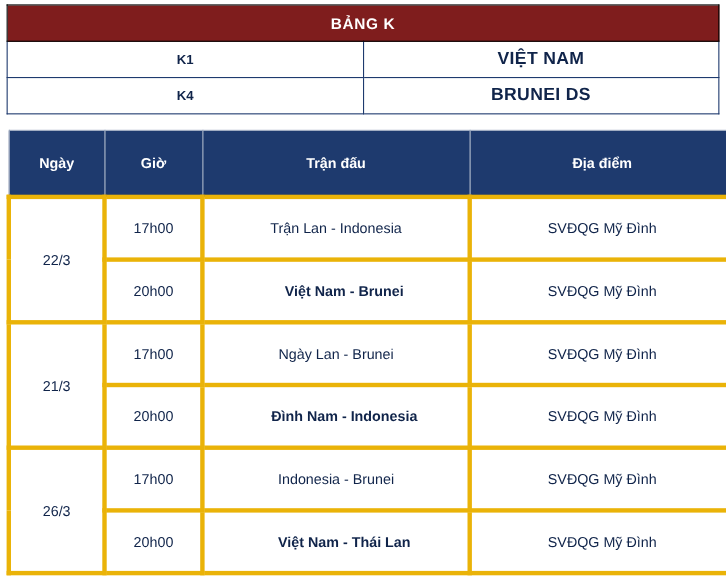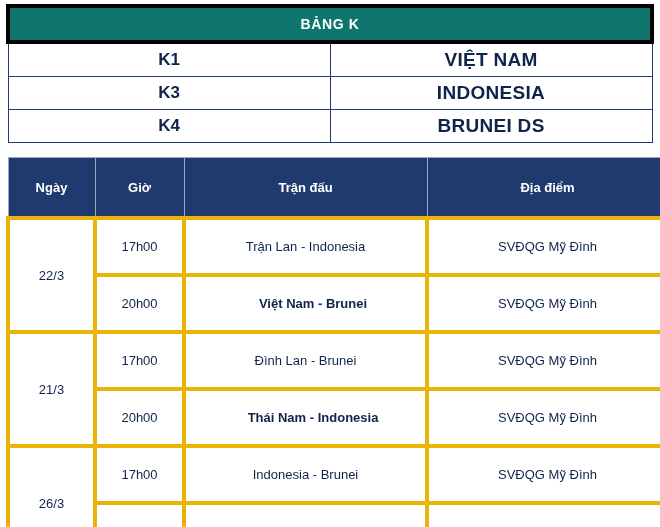--- a/index.html
+++ b/index.html
@@ -22,45 +22,45 @@
   }
 
   
   .group-table {
     width: 648px;
     margin: 4px 6px 0 6px;
     border-collapse: collapse;
     table-layout: fixed;
   }
   .group-table th.group-title {
-    background: #0f766e;
+    background: #7f1d1d;
     color: #ffffff;
     font-size: 14px;
     font-weight: bold;
     letter-spacing: 0.6px;
     text-align: center;
     height: 30px;
-    border: 4px solid #000000;
+    border: 1px solid #000000;
   }
   .group-table td {
     border: 1px solid #1e3a6e;
     height: 30px;
     font-size: 13px;
     text-align: center;
     vertical-align: middle;
     color: #10244a;
   }
   .group-table td.code {
     width: 56px;
     font-weight: bold;
-    font-size: 17px;
+    font-size: 12px;
   }
   .group-table td.team {
     font-weight: bold;
-    font-size: 19px;
+    font-size: 16px;
     letter-spacing: 0.3px;
   }
 
   
   .schedule-wrap {
     margin-top: 14px;
   }
   .schedule-table {
     width: 648px;
     margin: 0 6px;
@@ -112,24 +112,20 @@
       <tr>
         <th class="group-title" colspan="2">BẢNG K</th>
       </tr>
     </thead>
     <tbody>
       <tr>
         <td class="code">K1</td>
         <td class="team">VIỆT NAM</td>
       </tr>
       <tr>
-        <td class="code">K3</td>
-        <td class="team">INDONESIA</td>
-      </tr>
-      <tr>
         <td class="code">K4</td>
         <td class="team">BRUNEI DS</td>
       </tr>
     </tbody>
   </table>
 
   <div class="schedule-wrap">
     <table class="schedule-table">
       <thead>
         <tr>
@@ -147,26 +143,26 @@
           <td class="venue-cell">SVĐQG Mỹ Đình</td>
         </tr>
         <tr>
           <td>20h00</td>
           <td class="match-cell bold">Việt Nam - Brunei</td>
           <td class="venue-cell">SVĐQG Mỹ Đình</td>
         </tr>
         <tr>
           <td class="date-cell" rowspan="2">21/3</td>
           <td>17h00</td>
-          <td class="match-cell">Đình Lan - Brunei</td>
+          <td class="match-cell">Ngày Lan - Brunei</td>
           <td class="venue-cell">SVĐQG Mỹ Đình</td>
         </tr>
         <tr>
           <td>20h00</td>
-          <td class="match-cell bold">Thái Nam - Indonesia</td>
+          <td class="match-cell bold">Đình Nam - Indonesia</td>
           <td class="venue-cell">SVĐQG Mỹ Đình</td>
         </tr>
         <tr>
           <td class="date-cell" rowspan="2">26/3</td>
           <td>17h00</td>
           <td class="match-cell">Indonesia - Brunei</td>
           <td class="venue-cell">SVĐQG Mỹ Đình</td>
         </tr>
         <tr>
           <td>20h00</td>

